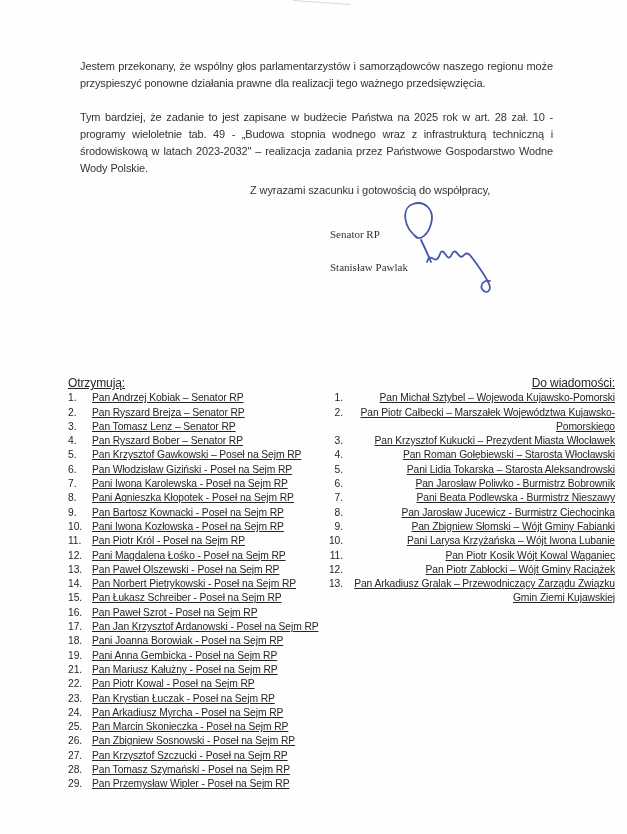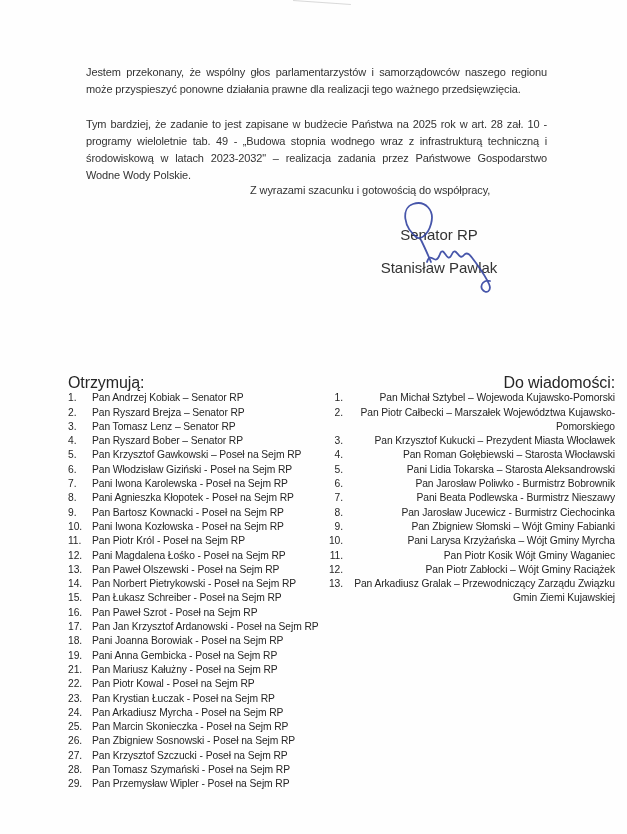--- a/index.html
+++ b/index.html
@@ -13,45 +13,46 @@
   }
   .scan-streak{
     position:absolute;left:293px;top:2px;width:58px;height:1px;
     background:#c9c9c9;transform:rotate(4deg);opacity:.7;
   }
   .body-text{
     position:absolute;left:68px;top:46px;width:497px;
     font-size:11px;line-height:17px;letter-spacing:-0.12px;
     text-align:justify;color:#333;
   }
-  .body-text p{margin:18px;}
+  .body-text p{margin:12px;}
   .body-text p + p{margin-top:17px;}
   .closing{
     position:absolute;top:184px;left:250px;right:64px;
     text-align:left;font-size:11px;letter-spacing:-0.1px;color:#333;
   }
   .sig-block{
     position:absolute;top:226px;left:330px;width:218px;
-    text-align:center;font-size:15px;line-height:17px;color:#333;
+    font-size:11px;line-height:17px;color:#333;font-family:Liberation Serif, serif;
   }
   .sig-name{margin-top:16px;}
   .signature-svg{position:absolute;left:385px;top:200px;}
   .lists{
     position:absolute;top:376px;left:0;width:627px;
     font-size:10.3px;line-height:14.3px;letter-spacing:-0.1px;color:#262626;
   }
   .col-left{position:absolute;left:68px;top:0;width:287px;}
   .col-right{position:absolute;left:319px;top:0;width:296px;text-align:right;}
   .list-heading{
-    font-size:16px;font-weight:400;margin:0 0 1px 0;
+    font-size:12px;font-weight:400;margin:0 0 1px 0;
+    text-decoration:underline;
   }
   ol.plain{list-style:none;margin:0;padding:0;}
   ol.plain li{display:flex;align-items:flex-start;}
   .num{flex:0 0 24px;}
-  .txt{flex:1 1 auto;}
+  .txt{flex:1 1 auto;text-decoration:underline;}
 </style>
 </head>
 <body>
 
 <div class="page">
 
   <div class="scan-streak"></div>
 
   <div class="body-text">
     <p>Jestem przekonany, że wspólny głos parlamentarzystów i samorządowców naszego regionu może przyspieszyć ponowne działania prawne dla realizacji tego ważnego przedsięwzięcia.</p>
@@ -225,25 +226,25 @@
           <li>
             <span class="num">8.</span>
             <span class="txt">Pan Jarosław Jucewicz - Burmistrz Ciechocinka</span>
           </li>
           <li>
             <span class="num">9.</span>
             <span class="txt">Pan Zbigniew Słomski – Wójt Gminy Fabianki</span>
           </li>
           <li>
             <span class="num">10.</span>
-            <span class="txt">Pani Larysa Krzyżańska – Wójt Gminy Myrcha</span>
+            <span class="txt">Pani Larysa Krzyżańska – Wójt Iwona Lubanie</span>
           </li>
           <li>
             <span class="num">11.</span>
-            <span class="txt">Pan Piotr Kosik Wójt Gminy Waganiec</span>
+            <span class="txt">Pan Piotr Kosik Wójt Kowal Waganiec</span>
           </li>
           <li>
             <span class="num">12.</span>
             <span class="txt">Pan Piotr Zabłocki – Wójt Gminy Raciążek</span>
           </li>
           <li>
             <span class="num">13.</span>
             <span class="txt">Pan Arkadiusz Gralak – Przewodniczący Zarządu Związku Gmin Ziemi Kujawskiej</span>
           </li>
         </ol>

